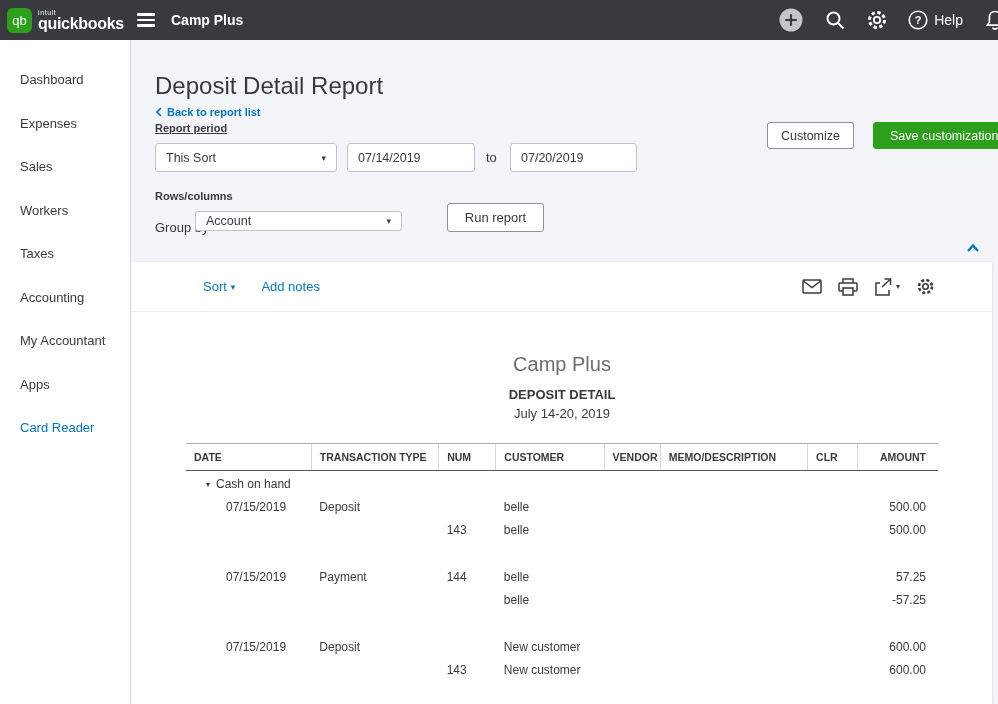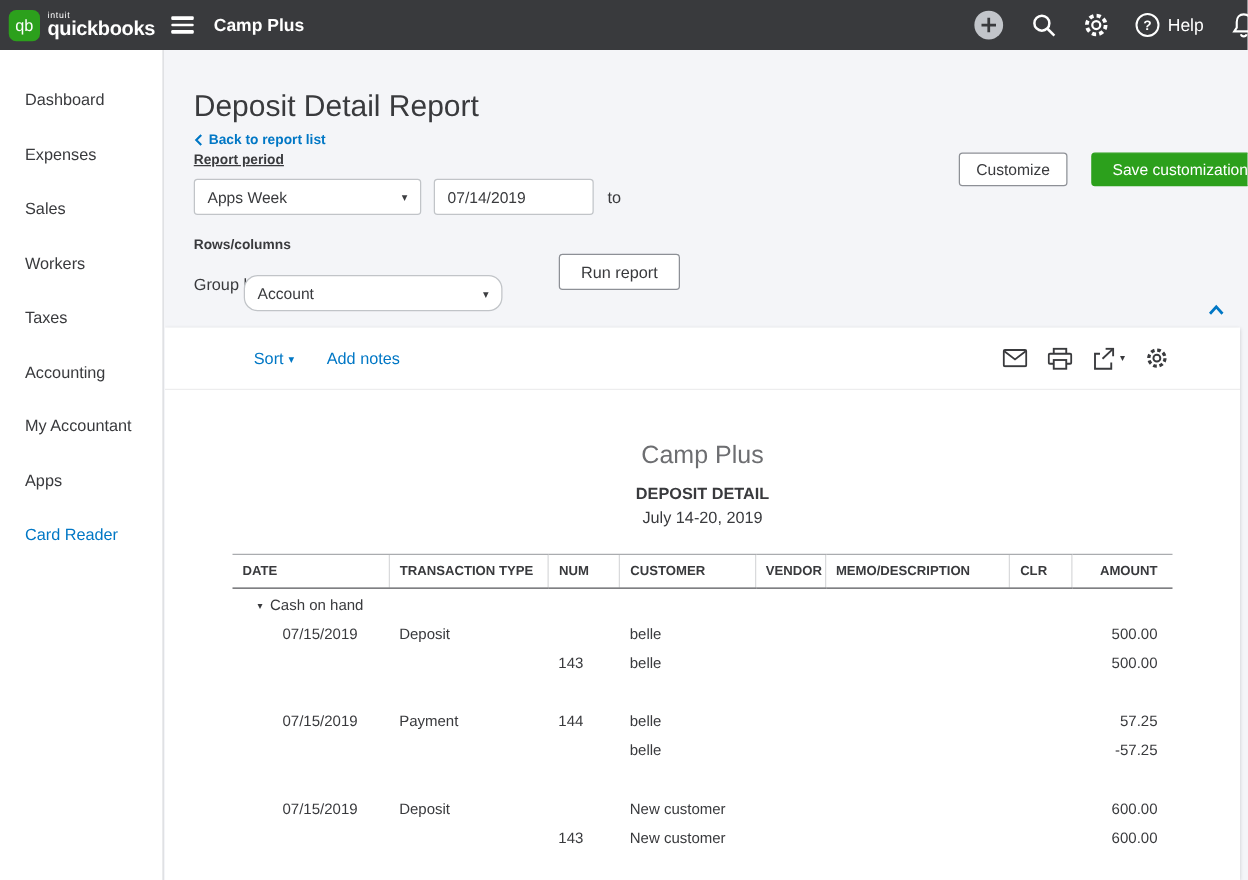--- a/index.html
+++ b/index.html
@@ -51,21 +51,21 @@
   .date-to { left:378px; top:103px; width:127px; height:29px; }
 
   .btn { position:absolute; border-radius:3px; font-size:12.5px; display:flex; align-items:center;
     justify-content:center; cursor:pointer; white-space:nowrap; font-family:"Liberation Sans",sans-serif; }
   .customize-btn { left:635px; top:82px; width:87px; height:27px; background:#fff;
     border:1px solid #8d9096; color:#393a3d; }
   .save-btn { left:741px; top:82px; height:27px; padding:0 16px; background:#2ca01c;
     border:1px solid #2ca01c; color:#fff; }
   .rows-cols-label { position:absolute; left:23px; top:150px; font-size:11px; font-weight:bold; }
   .groupby-label { position:absolute; left:23px; top:180px; font-size:13px; }
-  .groupby-select { left:63px; top:180px; width:207px; height:29px;border-radius:11px; }
+  .groupby-select { left:63px; top:171px; width:207px; height:20px; }
   .run-report-btn { left:315px; top:163px; width:97px; height:29px; background:#fff;
     border:1px solid #8d9096; color:#393a3d; font-size:13px; }
   .collapse-btn { position:absolute; right:16px; top:200px; cursor:pointer; }
 
   
   .card { position:absolute; left:0; top:222px; right:6px; bottom:0; background:#fff;
     box-shadow:0 1px 3px rgba(0,0,0,.18); }
   .card-toolbar { height:50px; display:flex; align-items:center; padding:0 57px 0 71px;
     border-bottom:1px solid #ededee; }
   .tb-link { color:#0077c5; font-size:13px; cursor:pointer; display:flex; align-items:center; gap:4px; }
@@ -183,27 +183,30 @@
 
   <div class="back-link">
     <svg width="8" height="10" viewBox="0 0 8 10">
         <polyline points="6,1 2,5 6,9" fill="none" stroke="#0077c5" stroke-width="1.7"></polyline>
       </svg>
     <span>Back to report list</span>
   </div>
   <div class="report-period">Report period</div>
 
   <div class="ctl fake-select period-select">
-    <span>Apps Week</span>
+    <span>This Sort</span>
     <span class="caret">▾</span>
   </div>
   <div class="ctl date-input date-from">
     <input value="07/14/2019" style="">
   </div>
   <div class="to-label">to</div>
+  <div class="ctl date-input date-to">
+    <input value="07/20/2019" style="">
+  </div>
 
   <div class="btn customize-btn">Customize</div>
   <div class="btn save-btn">Save customization</div>
 
   <div class="rows-cols-label">Rows/columns</div>
   <div class="groupby-label">Group by</div>
   <div class="ctl fake-select groupby-select">
     <span>Account</span>
     <span class="caret">▾</span>
   </div>

